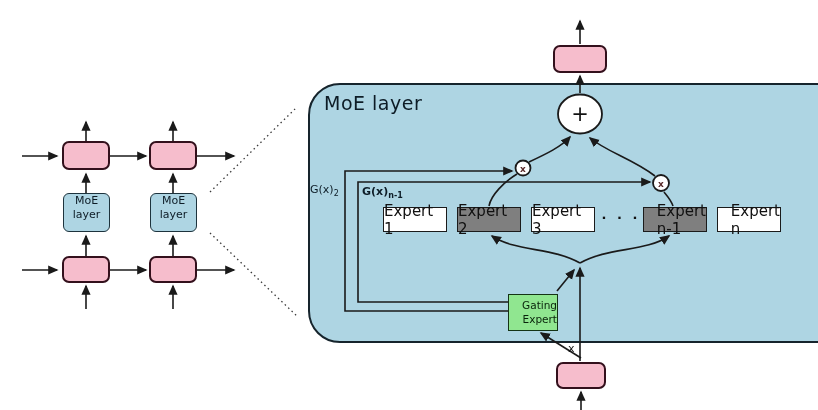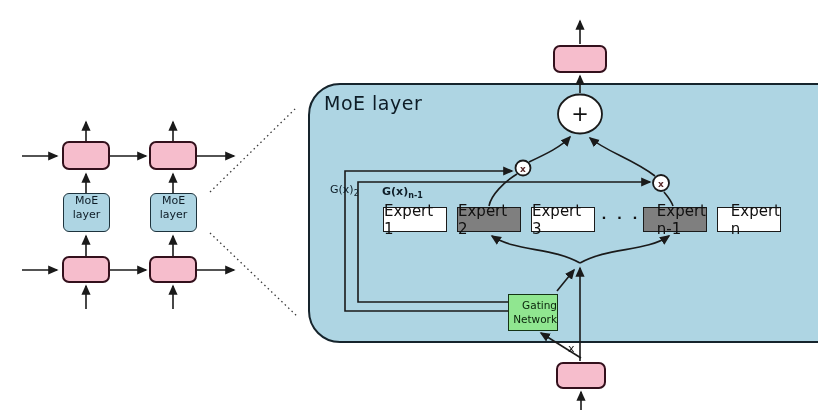--- a/index.html
+++ b/index.html
@@ -60,21 +60,21 @@
     z-index:3;font-size:13px;font-weight:bold;letter-spacing:3px;
     text-align:center;color:#111;
   }
   .gating{
     left:508px;top:294px;width:50px;height:37px;z-index:3;
     background:var(--gating-green);
     border:1.8px solid #143315;
     display:flex;flex-direction:column;align-items:flex-end;justify-content:center;
     font-size:10.5px;line-height:1.25;color:#09230b;text-align:center;
   }
-  .glabel{z-index:3;font-size:11px;color:#0d1c26;white-space:nowrap;padding-left:20px;}
+  .glabel{z-index:3;font-size:11px;color:#0d1c26;white-space:nowrap;}
   .glabel sub{font-size:8px;}
   .xlabel{z-index:3;font-size:11px;color:#111;}
 </style>
 </head>
 <body>
 
 <div class="abs moe-panel">
   <div class="moe-title">MoE layer</div>
 </div>
 
@@ -175,19 +175,19 @@
 <div class="abs ellipsis" style="left:601px;top:210px;width:40px;">· · ·</div>
 <div class="abs expert gray" style="left:643px;top:207px;padding-left:32px;">
   <span>Expert n-1</span>
 </div>
 <div class="abs expert white" style="left:717px;top:207px;padding-left:32px;">
   <span>Expert n</span>
 </div>
 
 <div class="abs gating">
   <span>Gating</span>
-  <span>Network</span>
+  <span>Expert</span>
 </div>
 
 <div class="abs glabel" style="left:310px;top:183px;"><span>G(x)</span><sub>2</sub></div>
 <div class="abs glabel" style="left:362px;top:185px;font-weight:bold;"><span>G(x)</span><sub>n-1</sub></div>
 
 <div class="abs xlabel" style="left:568px;top:342px;">x</div>
 
 </body></html>

